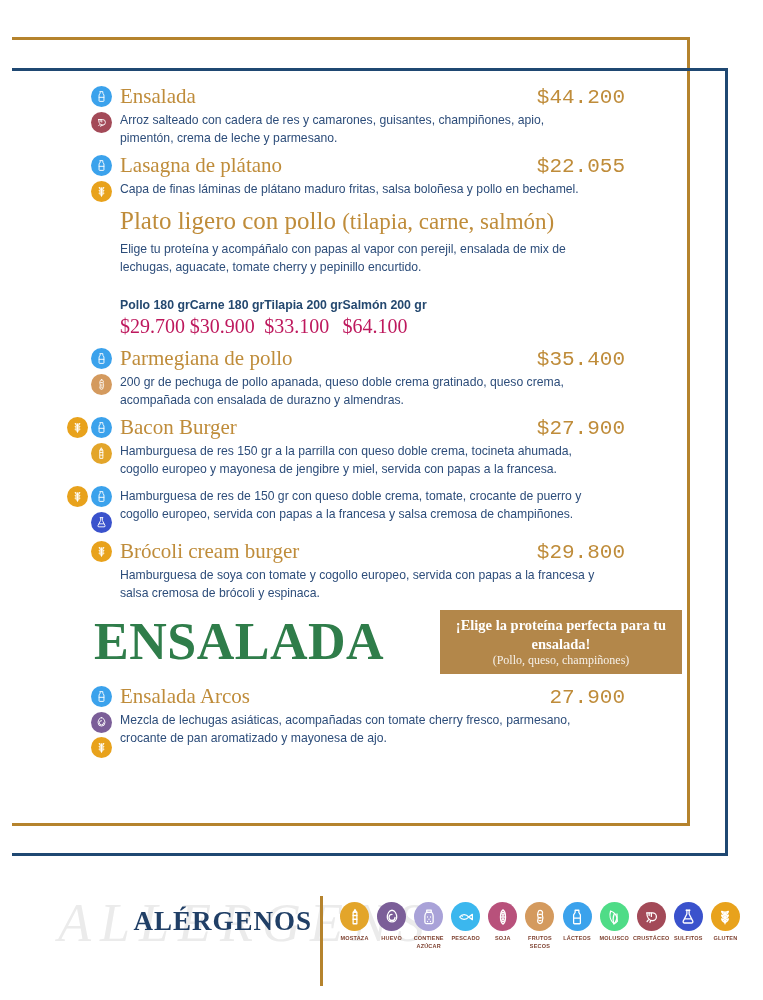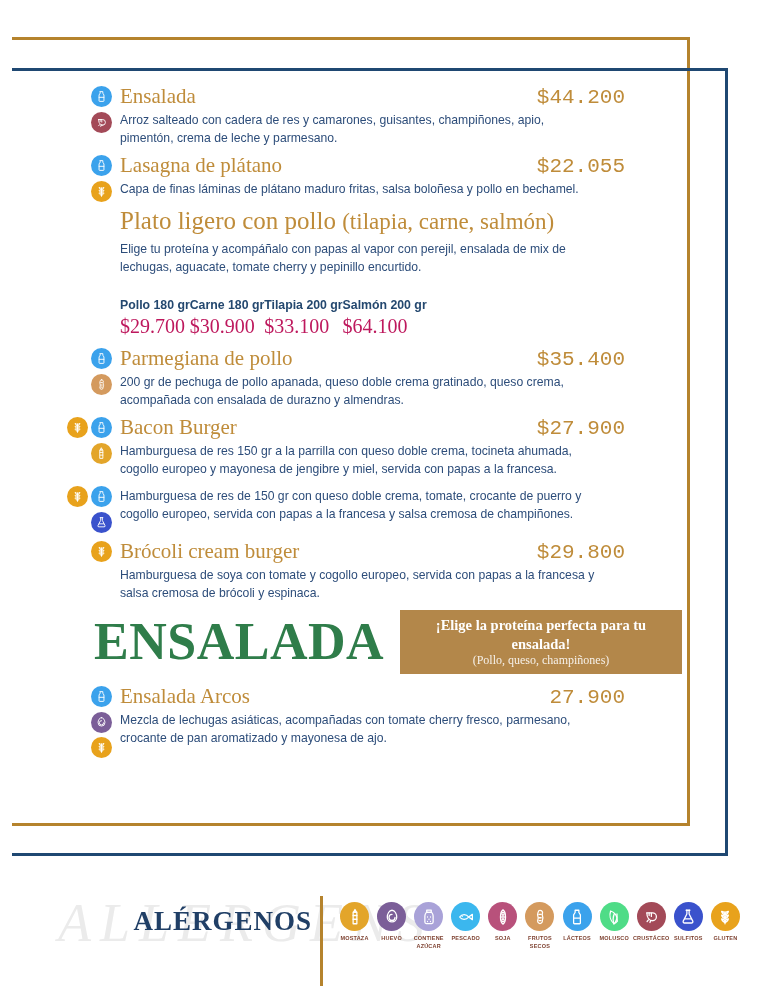--- a/index.html
+++ b/index.html
@@ -44,21 +44,21 @@
   .ld-desc{margin:5px 0 0;font-size:12.2px;line-height:1.48;color:#2d4d7a;max-width:480px;}
   .ld-options{display:flex;margin-top:22px;}
   .ld-label{font-size:12.3px;font-weight:bold;color:#24486f;line-height:14px;}
   .ld-price{font-family:"Liberation Serif",serif;font-size:20px;color:#be185d;line-height:24px;margin-top:2px;}
 
   
   .ens-header{display:flex;align-items:center;justify-content:space-between;
               margin:8px -57px 10px 4px;}
   .ens-title{font-family:"Liberation Serif",serif;font-weight:bold;font-size:52px;
              line-height:1;color:#2f7d4a;margin:0;letter-spacing:.5px;}
-  .banner{width:282px;background:#b3874a;color:#fff;text-align:center;
+  .banner{width:242px;background:#b3874a;color:#fff;text-align:center;
           padding:6px 8px;box-sizing:border-box;font-family:"Liberation Serif",serif;}
   .banner-l1{font-size:14.5px;font-weight:bold;line-height:1.25;}
   .banner-l2{font-size:12px;color:rgba(255,255,255,.88);line-height:1.3;}
 
   
   .footer{position:absolute;left:0;top:888px;width:763px;height:110px;}
   .watermark{position:absolute;left:58px;top:4px;font-family:"Liberation Serif",serif;
              font-style:italic;font-size:54px;letter-spacing:9px;color:#ebebeb;
              white-space:nowrap;z-index:0;}
   .alergenos{position:absolute;left:0;top:18px;width:312px;text-align:right;

